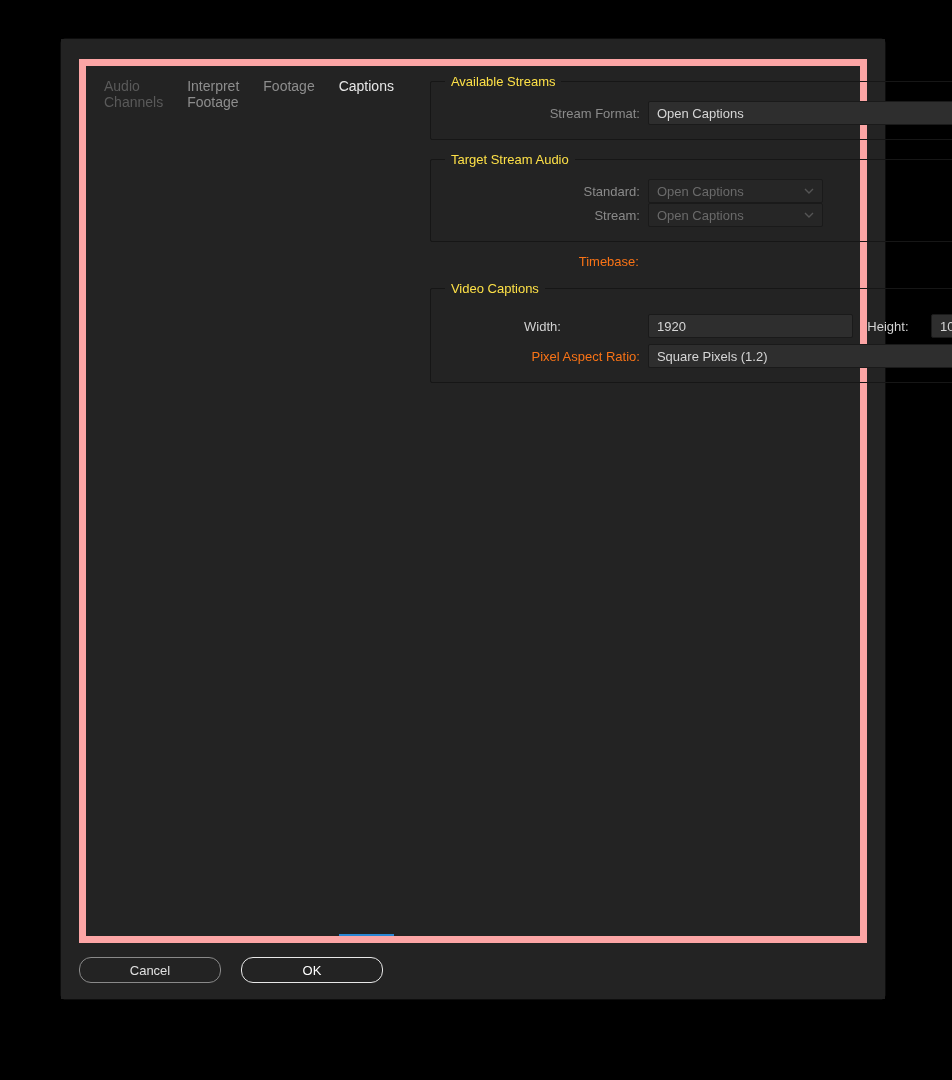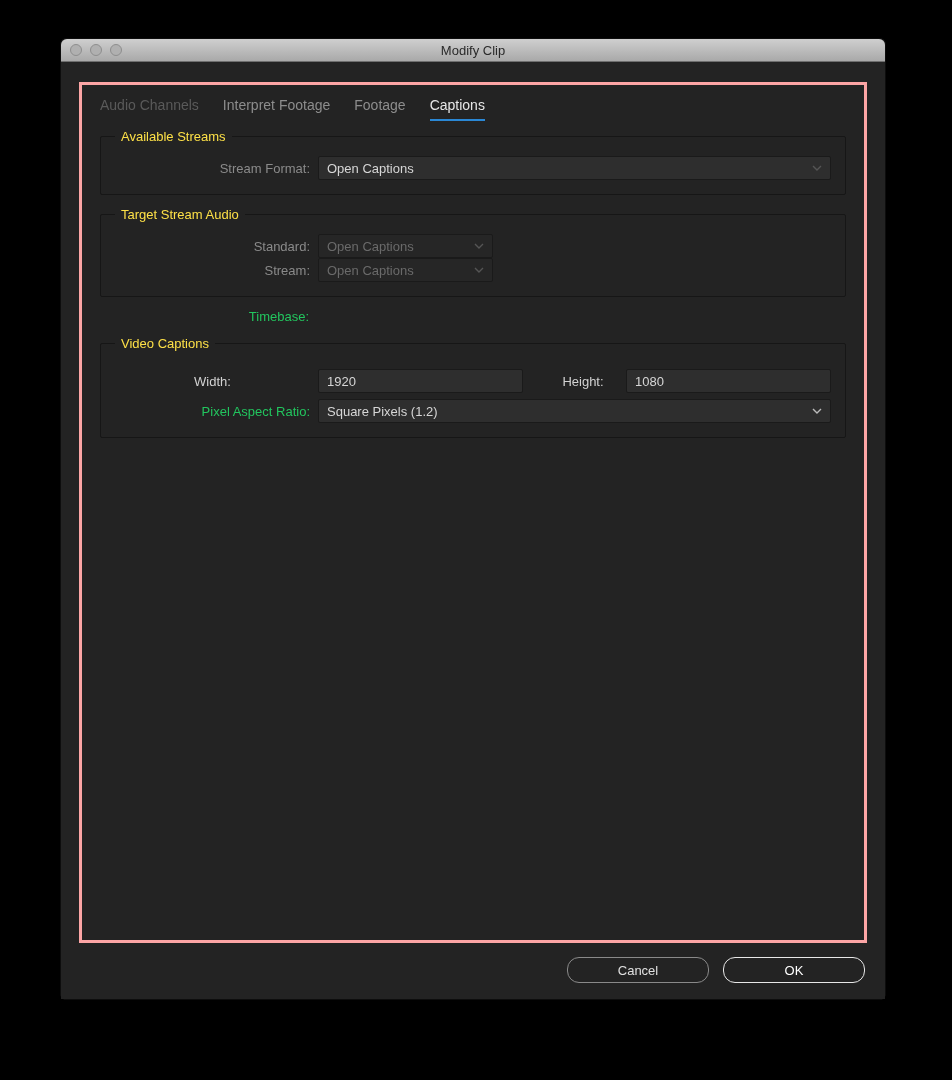--- a/index.html
+++ b/index.html
@@ -2,61 +2,53 @@
 <html><head>
 <meta charset="utf-8">
 <style>
   html,body{margin:0;padding:0;background:#000;font-family:-apple-system,"Helvetica Neue",Arial,sans-serif;font-size:13px;color:#ccc;width:952px;height:1080px;overflow:hidden}
   .window{position:absolute;left:60px;top:38px;width:824px;height:960px;background:#2b2b2b;border:1px solid #0d0d0d;border-radius:6px;box-shadow:0 10px 40px rgba(0,0,0,.8);display:flex;flex-direction:column}
   .titlebar{height:22px;background:linear-gradient(#cfcfcf,#a9a9a9);border-top-left-radius:6px;border-top-right-radius:6px;border-bottom:1px solid #6f6f6f;display:flex;align-items:center;position:relative}
   .traffic{display:flex;gap:8px;margin-left:9px}
   .tl{width:12px;height:12px;border-radius:50%;background:#b0b0b0;border:1px solid #8e8e8e;box-sizing:border-box}
   .title{position:absolute;left:0;right:0;text-align:center;color:#2a2a2a;font-size:13px;pointer-events:none}
   .body{flex:1;background:#232323;padding:20px 18px 16px 18px;display:flex;flex-direction:column}
-  .panel{flex:1;border:3px solid #fca5a5;background:#232323;display:flex;flex-direction:column}
+  .panel{flex:1;border:7px solid #fca5a5;background:#232323;display:flex;flex-direction:row}
   .tabs{display:flex;gap:24px;padding:12px 18px 0 18px}
   .tab{color:#8d8d8d;font-size:14px;padding-bottom:6px;cursor:pointer}
   .tab.active{color:#e7e7e7;border-bottom:2px solid #2a87d4}
   .tab.disabled{color:#5a5a5a}
   .content{padding:8px 18px 0 18px}
   fieldset{border:1px solid #161616;border-radius:2px;margin:0 0 12px 0;padding:12px 14px 14px 14px}
   legend{padding:0 6px;color:#fde047;font-size:13px}
   .row{display:flex;align-items:center;margin:0 0}
   .label{width:195px;text-align:right;color:#8a8a8a;padding-right:8px;font-size:13px}
-  .label.enabled{color:#22c55e}
+  .label.enabled{color:#f97316}
   .select,.select-wide,.input{background:#2e2e2e;border:1px solid #1a1a1a;border-radius:2px;height:24px;line-height:24px;padding:0 8px;color:#d6d6d6;font-size:13px;position:relative;box-sizing:border-box}
   .select.disabled,.input.disabled{background:#262626;color:#6a6a6a}
   .select-wide{flex:1}
   .select{width:175px}
   .input{width:205px}
   .chev{position:absolute;right:8px;top:50%;transform:translateY(-50%)}
   .chev svg{display:block}
   .chev.dim svg path{stroke:#555}
   .videorow{display:flex;align-items:center;margin:6px 0}
   .vlabel{text-align:center;padding-right:8px;color:#d2d2d2}
   .vlabel.w1{width:195px}
   .spacer{flex:1}
   .vlabel.w2{width:70px}
-  .buttons{display:flex;justify-content:flex-end;gap:14px;padding:14px 2px 0 0}
+  .buttons{display:flex;gap:20px;padding:14px 2px 0 0}
   .btn{width:140px;height:24px;border-radius:12px;background:transparent;border:1px solid #8a8a8a;color:#e0e0e0;font-size:13px;display:flex;align-items:center;justify-content:center;cursor:pointer}
   .btn.primary{border:1.5px solid #e8e8e8;color:#fff}
   .standalone-row{display:flex;align-items:center;margin:0 0 12px 0;padding:0 14px 0 14px}
 </style>
 </head>
 <body>
 
 <div class="window">
-  <div class="titlebar">
-    <div class="traffic">
-      <div class="tl"></div>
-      <div class="tl"></div>
-      <div class="tl"></div>
-    </div>
-    <div class="title">Modify Clip</div>
-  </div>
 
   <div class="body">
     <div class="panel">
 
       <div class="tabs">
         <div class="tab disabled">Audio Channels</div>
         <div class="tab">Interpret Footage</div>
         <div class="tab">Footage</div>
         <div class="tab active">Captions</div>
       </div>

